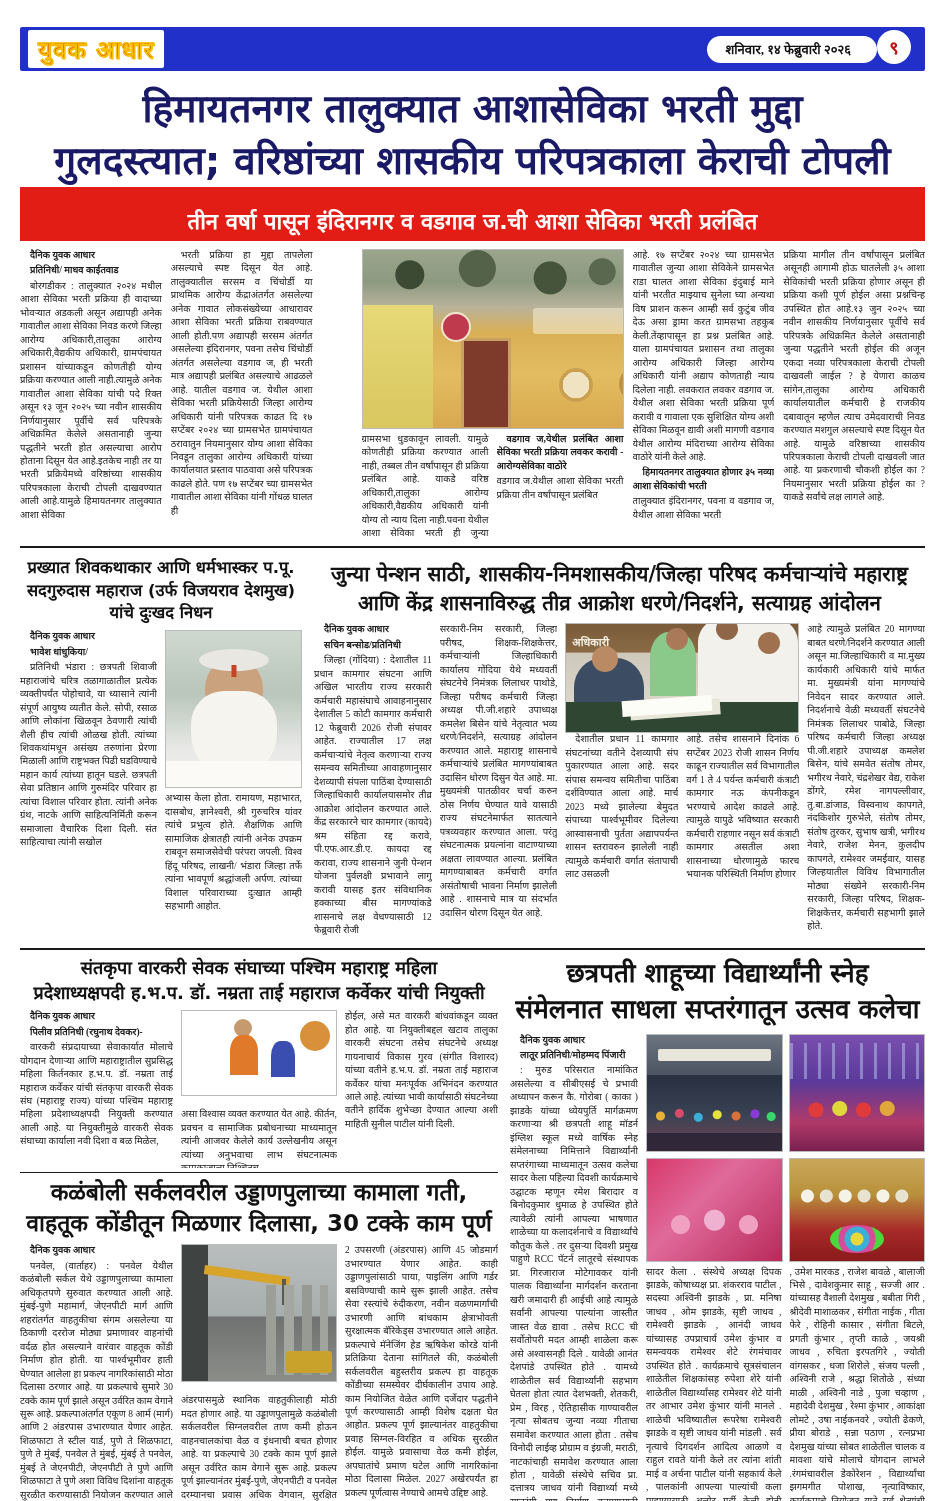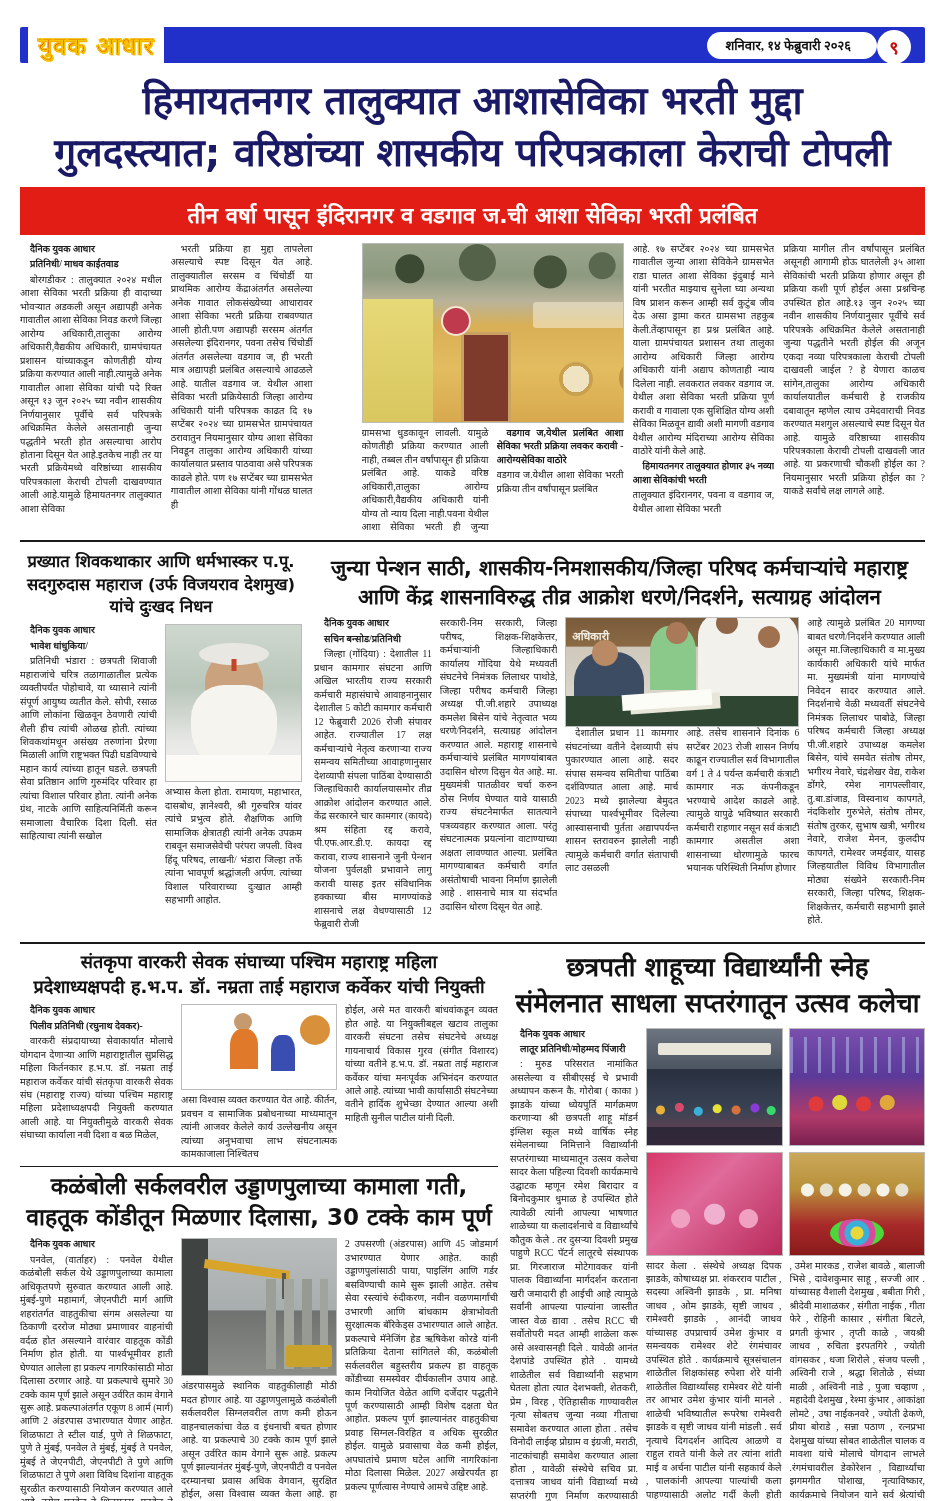--- a/index.html
+++ b/index.html
@@ -1,39 +1,39 @@
 <!DOCTYPE html>
 <html><head>
 <meta charset="utf-8">
 <style>
   * { margin:0; padding:0; box-sizing:border-box; }
   body { background:#f2f2f2; font-family:"Liberation Serif","DejaVu Serif",serif; }
   .page { position:relative; width:945px; height:1501px; margin:0 auto; background:#ffffff;
           overflow:hidden; padding:27px 20px 0 20px; }
 
   
-  .masthead { position:relative; height:36px; background:#2030c8; border-radius:2px;
+  .masthead { position:relative; height:44px; background:#2030c8; border-radius:2px;
               display:flex; align-items:center; }
   .logo-box { background:#ffffff; margin-left:8px; padding:2px 10px 3px 10px; border-radius:2px; }
   .logo-text { font-family:"DejaVu Sans","Liberation Sans",sans-serif; font-weight:bold;
                font-size:24px; color:#d61414; -webkit-text-stroke:0.6px #f7c400;
                text-shadow:1px 1px 0 #f7c400; letter-spacing:1px; }
   .date-pill { position:absolute; right:48px; background:#ffffff; border-radius:14px;
                padding:4px 26px 5px 18px; font-size:13px; font-weight:bold; color:#111; }
   .page-circle { position:absolute; right:14px; top:3px; width:34px; height:34px; background:#ffffff;
                  border-radius:50%; display:flex; align-items:center; justify-content:center;
                  font-weight:bold; font-size:18px; color:#c40f0f;
                  font-family:"DejaVu Sans",sans-serif; }
 
   
   .lead-head { margin-top:12px; text-align:center; font-family:"DejaVu Sans","Liberation Sans",sans-serif;
                font-weight:bold; color:#191965; font-size:39px; line-height:1.33; }
-  .lead-banner { margin-top:8px; background:#e21d15; color:#ffffff; text-align:center;
+  .lead-banner { background:#e21d15; color:#ffffff; text-align:center;
                  font-family:"DejaVu Sans",sans-serif; font-weight:bold; font-size:22px;
-                 padding:12px 0 6px 0; }
+                 padding:18px 0 6px 0; }
   .lead-cols { display:flex; gap:9px; margin-top:8px; height:292px; overflow:hidden; }
   .ncol { flex:1 1 0; font-size:9.5px; line-height:1.42; text-align:justify; color:#1c1c1c; overflow:hidden; }
   .ncol p { margin-bottom:2px; text-indent:10px; }
   .byline { font-weight:bold; text-indent:14px; }
   .subhead { font-weight:bold; text-indent:0; }
   .lead-mid { flex:0 0 302px; display:flex; flex-direction:column;padding-left:40px; }
   .lead-mid .caps { display:flex; gap:8px; margin-top:4px; flex:1; overflow:hidden; }
 
   
   .ph { position:relative; overflow:hidden; border:1px solid #bbb; }
@@ -55,21 +55,21 @@
   .pension-mid { flex:0 0 234px; display:flex; flex-direction:column; }
   .pension-mid .caps { display:flex; gap:8px; flex:1; overflow:hidden; }
 
   .row3 { display:flex; gap:12px; margin-top:2px; height:588px; overflow:hidden; }
   .left-stack { flex:0 0 478px; }
   .namrata .art-head { font-size:18px; line-height:1.4; }
   .namrata-body { display:flex; gap:8px; margin-top:5px; height:158px; overflow:hidden; }
   .flyover .art-head { font-size:23px; line-height:1.35; }
   .flyover-body { display:flex; gap:8px; margin-top:5px; height:300px; overflow:hidden; }
   .midcol { flex:0 0 156px; display:flex; flex-direction:column; }
-  .midcol .cap { margin-top:4px; flex:1; overflow:hidden; }
+  .midcol .cap { margin-top:12px; flex:1; overflow:hidden; }
 
   .shahu { flex:1 1 auto; }
   .shahu .art-head { font-size:26px; line-height:1.4; }
   .shahu-body { display:flex; gap:8px; margin-top:6px; height:492px; overflow:hidden; }
   .shahu-right { flex:1 1 auto; display:flex; flex-direction:column; }
   .shahu-photos { display:flex; gap:6px; }
   .shahu-caps { display:flex; gap:8px; margin-top:4px; flex:1; overflow:hidden; }
 </style>
 </head>
 <body>

